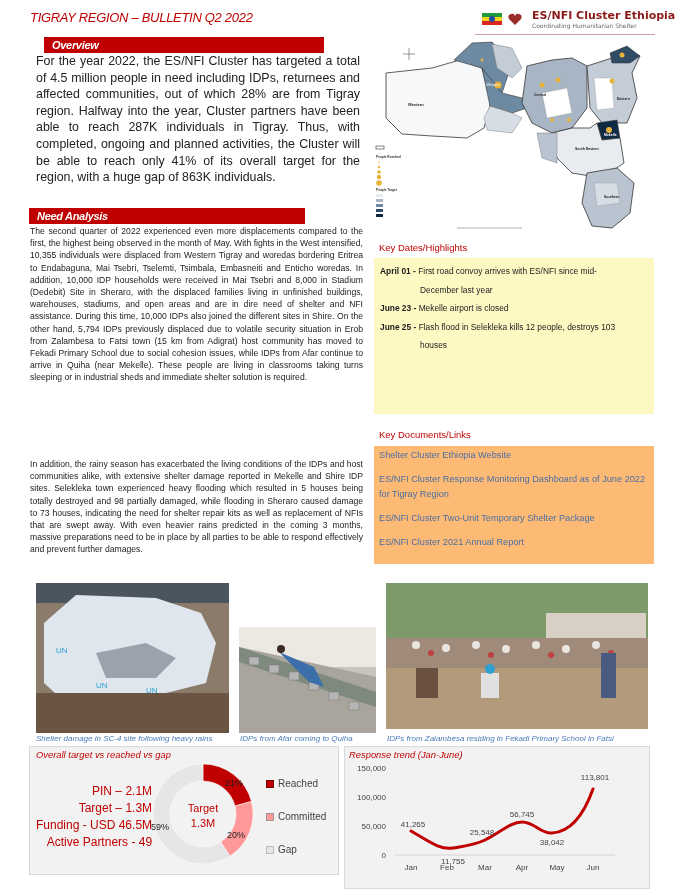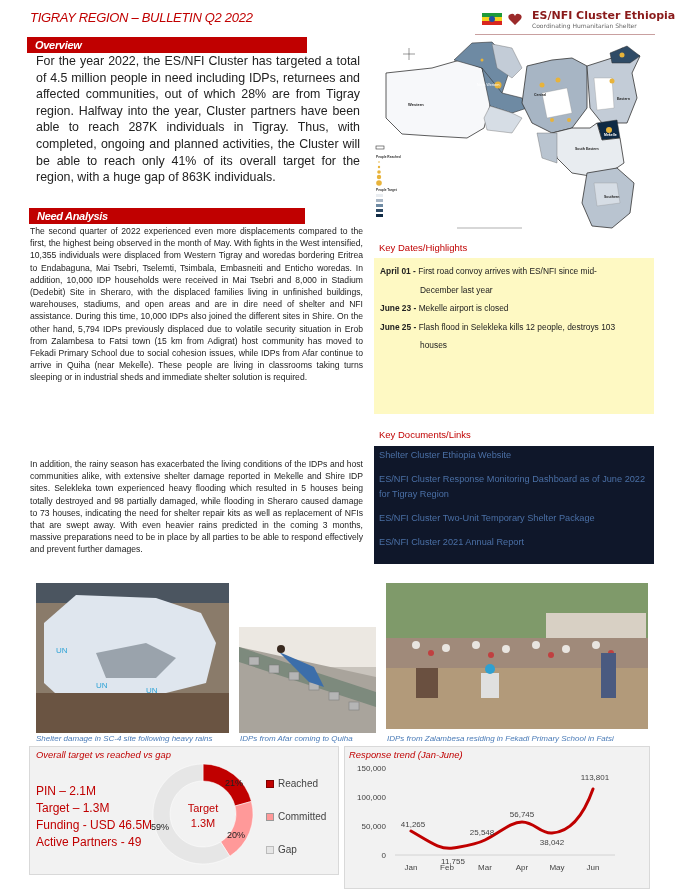--- a/index.html
+++ b/index.html
@@ -17,25 +17,25 @@
   .sec-bar { background: #c00000; color: #fff; font-style: italic; font-weight: bold; font-size: 11px; padding: 2px 8px; letter-spacing: -0.3px; }
   .overview-text { left: 36px; top: 53px; width: 324px; font-size: 12.4px; line-height: 16.6px; text-align: justify; color: #222; font-family: "Liberation Sans", sans-serif; }
   .need-text { left: 30px; top: 225px; width: 333px; font-size: 8.6px; line-height: 12.2px; text-align: justify; color: #222; }
   .need-text2 { left: 30px; top: 458px; width: 333px; font-size: 8.6px; line-height: 12.2px; text-align: justify; color: #222; }
   .map { left: 372px; top: 38px; width: 283px; height: 196px; }
   .side-title { color: #c00000; font-size: 9.5px; }
   .hl-box { left: 374px; top: 258px; width: 280px; height: 156px; background: #fef9c3; padding: 4px 6px; }
   .hl-row { display: flex; font-size: 8.4px; line-height: 18.5px; color: #222; }
   .hl-date { font-weight: bold; white-space: nowrap; }
   .hl-indent { padding-left: 40px; }
-  .doc-box { left: 374px; top: 446px; width: 280px; height: 118px; background: #0f172a; padding: 2px 5px; }
+  .doc-box { left: 374px; top: 446px; width: 280px; height: 118px; background: #fdba74; padding: 2px 5px; }
   .doc-link { color: #4a6fa5; font-size: 9.2px; line-height: 15px; margin-bottom: 9px; cursor: pointer; }
   .photo { overflow: hidden; }
   .caption { font-size: 8px; font-style: italic; color: #4a7bb7; white-space: nowrap; }
-  .panel { background: #f2f2f2; border: 1px solid #d9d9d9; }
+  .panel { background: #f2f2f2; border: 1px solid #d9d9d9; text-align: right; }
   .panel-title { font-size: 9.4px; font-style: italic; color: #c00000; }
   .stat { font-size: 12px; color: #c00000; line-height: 17px; }
   .legend-item { display: flex; align-items: center; font-size: 10px; color: #444; }
   .legend-sw { width: 8px; height: 8px; margin-right: 4px; border: 1px solid #999; }
 </style>
 </head>
 <body>
 
 <div class="abs hdr-title">TIGRAY REGION – BULLETIN Q2 2022</div>
 <div class="abs logo">
@@ -48,21 +48,21 @@
   <svg class="heart" viewBox="0 0 14 13">
       <path d="M7 12 L1 6 Q-1 2 3 1 Q6 0 7 3 Q8 0 11 1 Q15 2 13 6 Z" fill="#9b2a2a"></path>
     </svg>
   <div class="logo-text">
     <div class="t1">ES/NFI Cluster Ethiopia</div>
     <div class="t2">Coordinating Humanitarian Shelter</div>
   </div>
 </div>
 <div class="abs hdr-line"></div>
 
-<div class="abs sec-bar" style="left:27px;top:37px;width:280px;">Overview</div>
+<div class="abs sec-bar" style="left:44px;top:37px;width:280px;">Overview</div>
 <div class="abs overview-text">For the year 2022, the ES/NFI Cluster has targeted a total of 4.5 million people in need including IDPs, returnees and affected communities, out of which 28% are from Tigray region.  Halfway into the year, Cluster partners have been able to reach 287K individuals in Tigray. Thus, with completed, ongoing and planned activities, the Cluster will be able to reach only 41% of its overall target for the region, with a huge gap of 863K individuals.</div>
 
 <svg class="abs map" viewBox="0 0 283 196">
   <rect width="283" height="196" fill="#fff"></rect>
 
   <path d="M14 35 L60 30 L88 22 L110 30 L120 60 L112 90 L95 100 L60 98 L30 96 L14 80 Z" fill="#f7f8fa" stroke="#333" stroke-width="0.8"></path>
 
   <path d="M82 22 L100 5 L120 4 L140 25 L130 55 L118 62 L110 30 Z" fill="#6e8aa3" stroke="#333" stroke-width="0.6"></path>
   <path d="M110 30 L130 55 L150 60 L155 70 L140 75 L118 68 Z" fill="#6e8aa3" stroke="#333" stroke-width="0.6"></path>
   <path d="M118 68 L140 75 L150 80 L140 95 L115 92 L112 80 Z" fill="#d6dde5" stroke="#666" stroke-width="0.4"></path>

